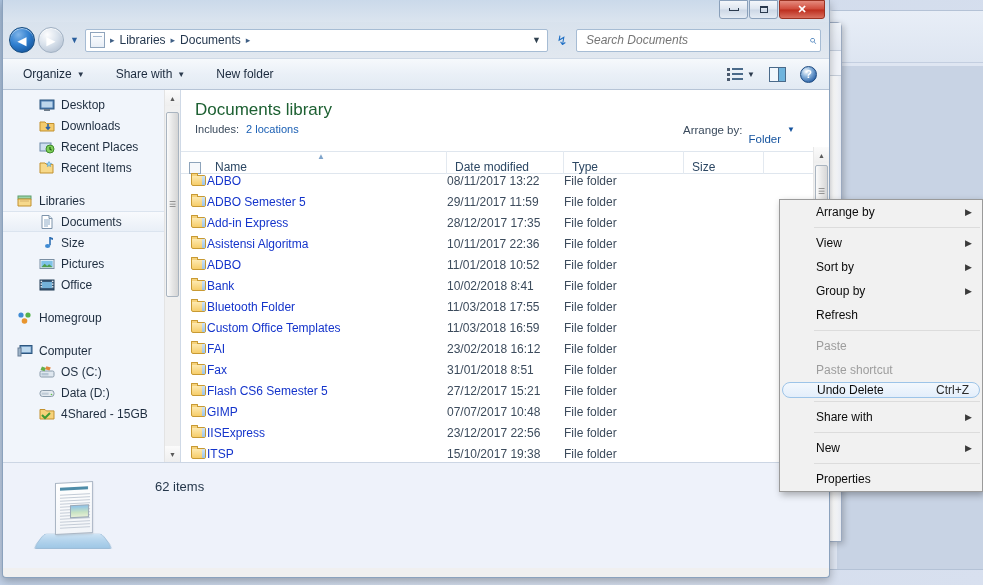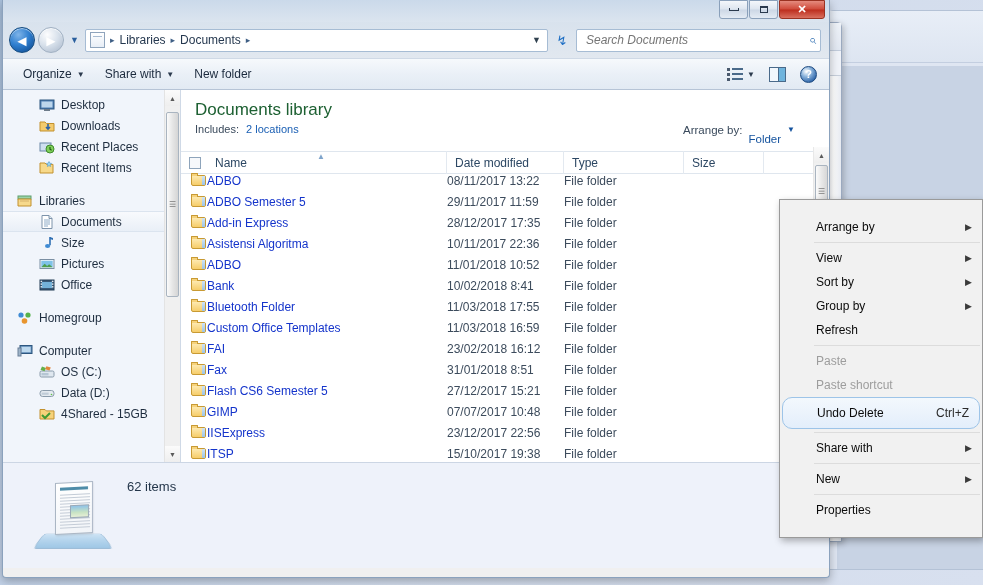--- a/index.html
+++ b/index.html
@@ -190,21 +190,21 @@
 
   
   #command-bar {
     height: 32px;
     background: linear-gradient(180deg,#f6f9fc 0%, #eaf0f7 50%, #e2eaf3 100%);
     border-top: 1px solid #cfd9e6;
     border-bottom: 1px solid #b6c4d6;
     display:flex; align-items:center;
     padding: 0 6px 0 10px;
     font-size: 12px; color: #1b2a3d;
-    gap: 0px;
+    gap: 11px;
   }
   .cmd-item {
     padding: 4px 9px; cursor: pointer;
     display:flex; align-items:center; gap:5px;
     border:1px solid transparent; border-radius:2px;
   }
   .cmd-caret { font-size: 8px; color:#2b3a4d; }
   #command-right { margin-left:auto; display:flex; align-items:center; gap:2px; }
   .cmd-icon-btn {
     padding: 3px 6px; cursor:pointer; display:flex; align-items:center; gap:4px;
@@ -311,21 +311,21 @@
   #column-headers {
     display:flex; align-items:center;
     height: 23px;
     border-top:1px solid #dfe6ee;
     border-bottom:1px solid #dfe6ee;
     background: #fff;
     font-size: 12px; color:#2c4763;
     position: relative;
   }
   .col {
-    height:23px; display:flex; align-items:center;
+    height:23px; display:flex; align-items:flex-end;
     border-right:1px solid #e3e9f0;
     padding-left: 8px; cursor:pointer; position:relative;
   }
   #col-check {
     width: 26px; padding-left:8px; border-right:none;
   }
   #select-all-checkbox {
     width:12px;height:12px;border:1px solid #8ea4bb;background:#f6f8fb;
   }
   #col-name { width: 240px; }
@@ -383,21 +383,21 @@
     display:flex;align-items:center;justify-content:center;
     font-size:8px; color:#7b7b7b;
   }
 
   
   #details-pane {
     height: 106px;
     background: #eef2fa;
     border-top: 1px solid #ccd6e4;
     display:flex; align-items:center;
-    padding-left: 30px; gap: 16px;
+    padding-left: 30px; gap: 44px;
   }
   #details-icon {
     width: 78px; height: 76px; position: relative;
   }
   .doc-sheet {
     position:absolute; left:22px; top:4px; width:38px; height:52px;
     background: linear-gradient(170deg,#ffffff,#f1f4f8);
     border:1px solid #aab6c4;
     transform: skewY(-3deg);
     box-shadow: 1px 1px 2px rgba(0,0,0,0.13);
@@ -428,21 +428,21 @@
   }
 
   
   #context-menu {
     position: absolute;
     left: 779px; top: 199px;
     width: 204px; 
     background: #f1f1f1;
     border: 1px solid #9a9a9a;
     box-shadow: 2px 3px 7px rgba(0,0,0,0.3);
-    padding: 15px 0;
+    padding: 0 0;
     font-size: 12px;
     color: #0b0b0b;
     z-index: 50;
   }
   #context-menu::before {
     content:''; position:absolute; left:0; top:0; bottom:0; width: 28px;
     background:#f1f1f1;
   }
   .menu-item {
     position:relative;
@@ -450,21 +450,21 @@
     display:flex; align-items:center;
     padding-left: 36px; padding-right: 10px;
     cursor: default;
   }
   .menu-item.disabled { color:#9d9d9d; }
   .menu-item.highlighted {
     background: linear-gradient(180deg,#f3f8fd,#e3eefb);
     border: 1px solid #9dc4e8;
     border-radius: 10px;
     margin: 0 2px;
-    height: 32px;
+    height: 16px;
     padding-left: 34px;
   }
   .menu-arrow {
     margin-left: auto; font-size: 9px; color:#3a3a3a;
   }
   .menu-shortcut { margin-left:auto; color:#2b2b2b; font-size:12px; }
   .menu-sep {
     height:1px; background:#dcdcdc; margin: 3px 2px 3px 34px;
   }
 </style>

